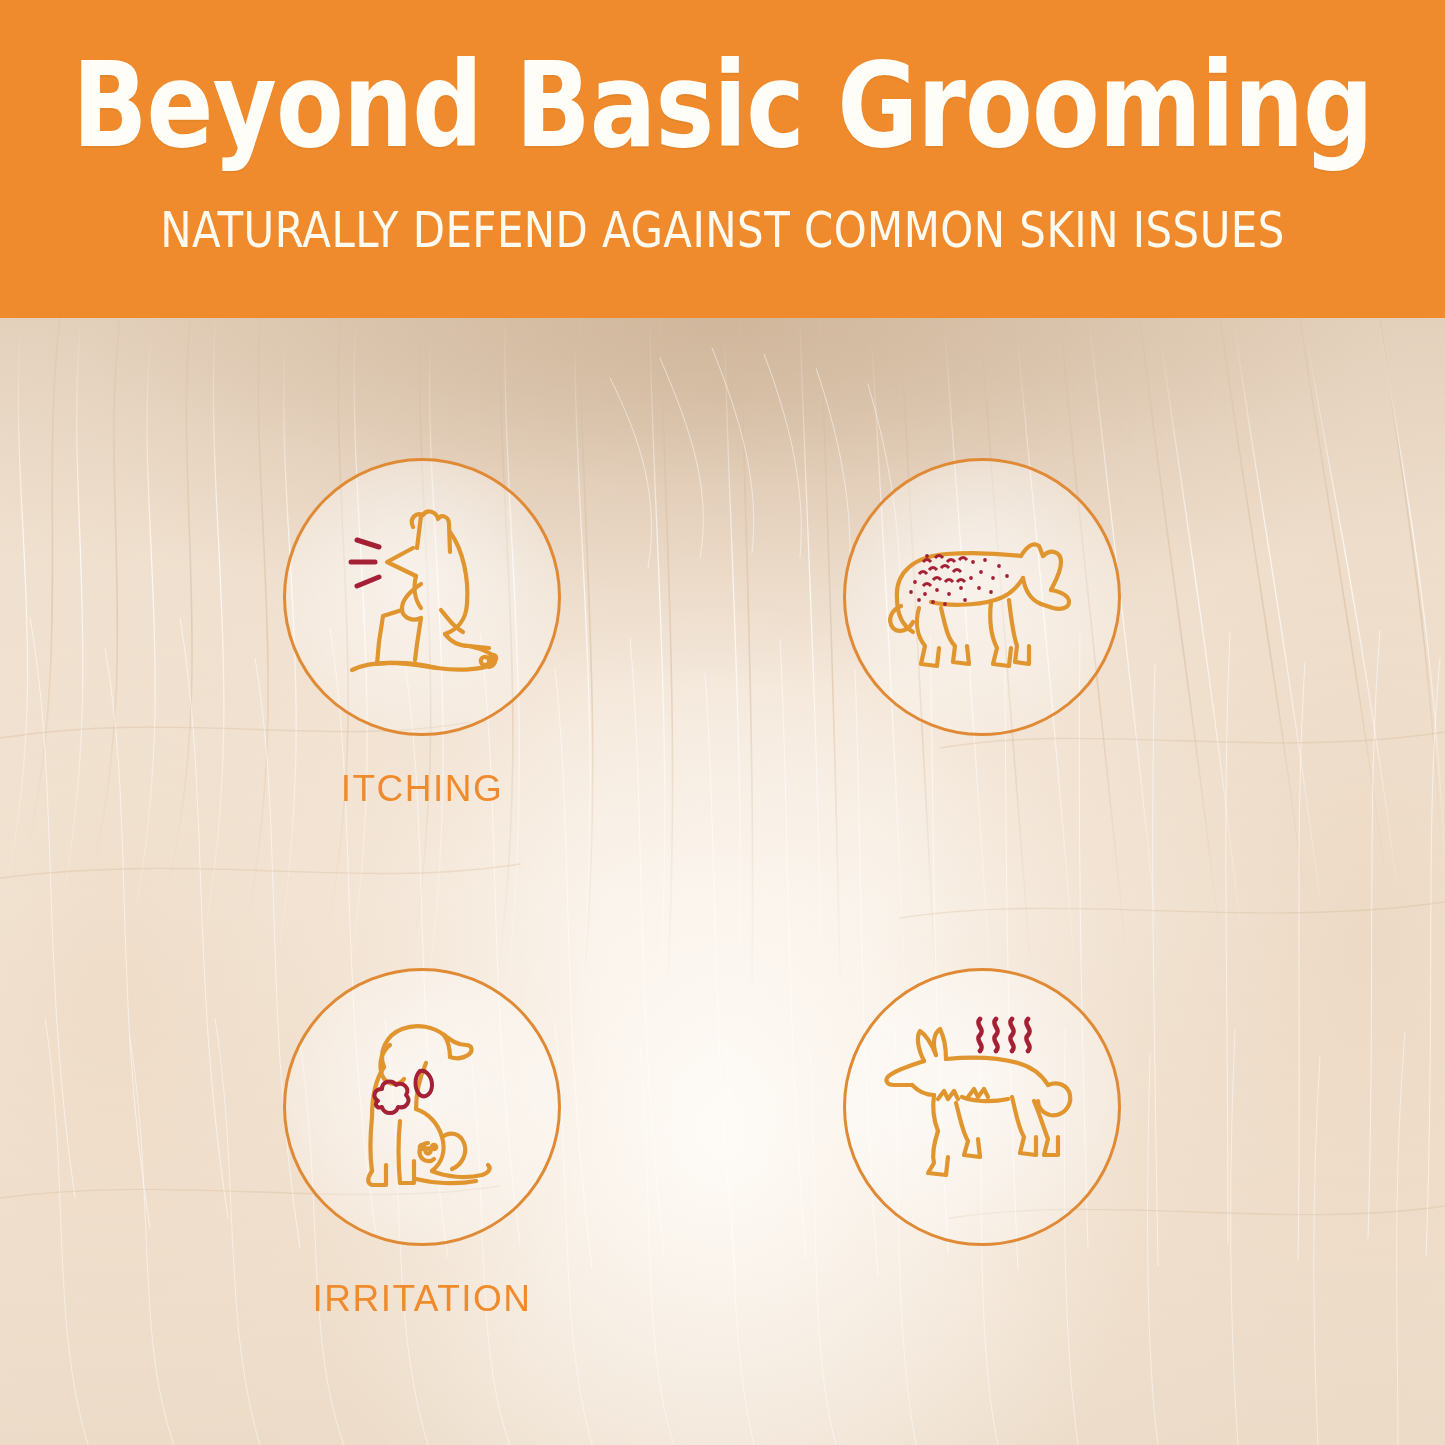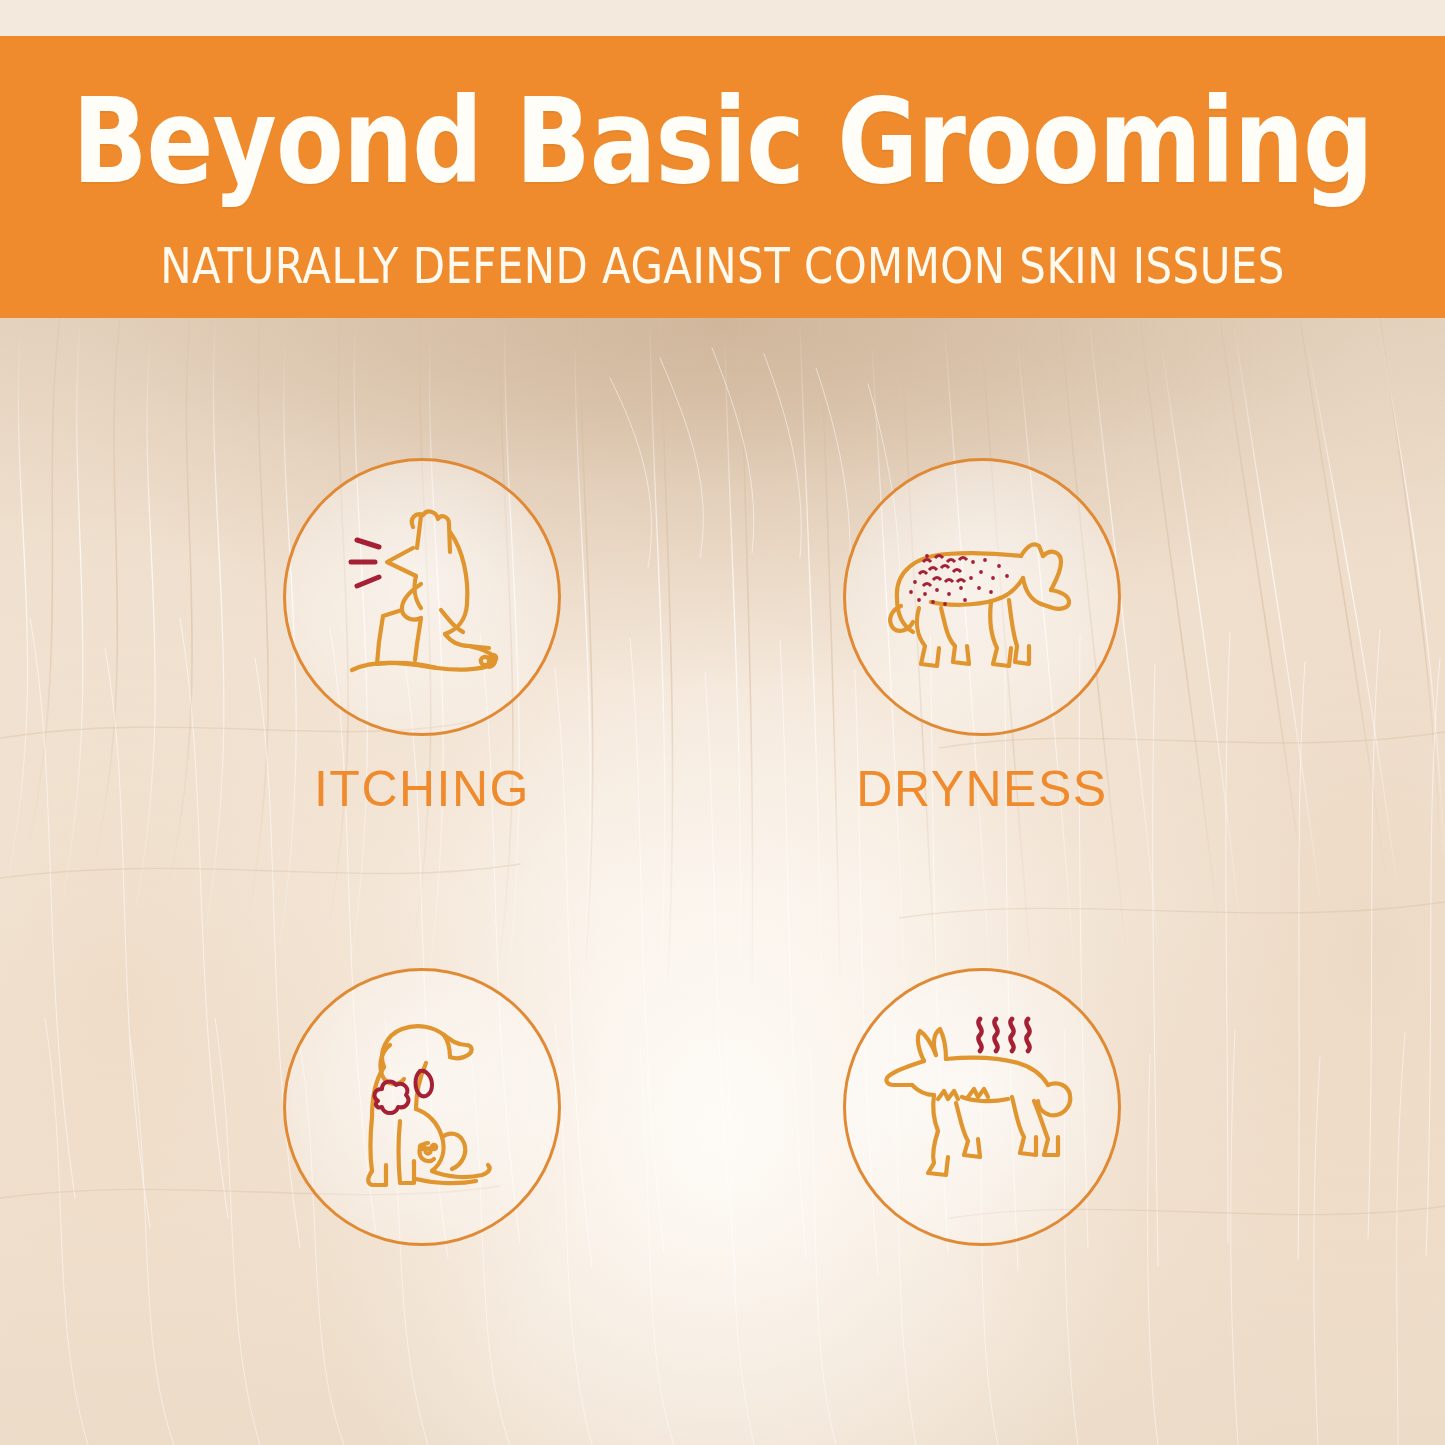--- a/index.html
+++ b/index.html
@@ -9,21 +9,20 @@
     overflow:hidden;
     background:#f4e9dd;
   }
   #stage{position:relative;width:1445px;height:1445px;overflow:hidden;}
 
   
   #header{
     position:absolute;left:0;top:0;width:1445px;height:360px;
     background:#ef8b2c;
     overflow:hidden;
-    margin-top:36px;
   }
   #title{
     position:absolute;left:0;top:46px;width:1445px;
     text-align:center;
     color:#fffdf7;
     font-family:"Liberation Sans Narrow","DejaVu Sans Condensed","Liberation Sans",sans-serif;
     font-weight:bold;
     font-size:118px;
     line-height:118px;
     letter-spacing:-1px;
@@ -76,21 +75,21 @@
     background:radial-gradient(circle at 48% 42%, rgba(255,255,255,0.62) 0%, rgba(255,255,255,0.30) 62%, rgba(255,255,255,0.10) 100%);
     display:flex;align-items:center;justify-content:center;
     position:relative;
   }
   .circle svg{display:block;}
   .caption{
     margin-top:26px;
     color:#ef8b2c;
     font-family:"Liberation Sans","DejaVu Sans",sans-serif;
     font-weight:normal;
-    font-size:50px;
+    font-size:37px;
     letter-spacing:1.5px;
     line-height:54px;
     white-space:nowrap;
   }
 </style>
 </head>
 <body>
 
 <div id="stage">
 
@@ -314,21 +313,20 @@
               <circle cx="58" cy="112" r="1.9"></circle>
             <circle cx="70" cy="114" r="1.9"></circle>
               <circle cx="90" cy="110" r="1.9"></circle>
             <circle cx="104" cy="98" r="1.9"></circle>
               <circle cx="116" cy="102" r="1.9"></circle>
             <circle cx="36" cy="102" r="1.9"></circle>
               <circle cx="52" cy="66" r="1.9"></circle>
           </g>
         </svg>
       </div>
-      <div class="caption">DRYNESS</div>
     </div>
 
     <div class="cell c3">
       <div class="circle">
         <svg width="212" height="212" viewBox="0 0 212 212">
           <g fill="none" stroke="#e0952f" stroke-width="4.2" stroke-linecap="round" stroke-linejoin="round">
 
             <path d="M68 66 C62 52 70 34 86 28 C102 22 118 26 128 34 C136 40 142 44 150 44 C156 44 158 50 152 54 C146 58 140 58 134 56"></path>
             <path d="M128 34 C132 40 134 46 134 56"></path>
 
@@ -352,20 +350,21 @@
             <circle cx="112" cy="150" r="2.6"></circle>
             <circle cx="118" cy="146" r="2.2"></circle>
             <circle cx="106" cy="146" r="2.2"></circle>
           </g>
           <g fill="none" stroke="#a52034" stroke-width="4" stroke-linejoin="round">
             <path d="M62 100 C56 96 58 88 66 88 C66 80 76 78 80 84 C88 80 94 88 90 94 C96 100 90 108 82 106 C80 114 68 114 66 106 C60 108 58 102 62 100 Z"></path>
             <path d="M104 70 C98 76 98 88 104 94 C110 98 116 92 116 84 C116 76 110 68 104 70 Z"></path>
           </g>
         </svg>
       </div>
+      <div class="caption">IRRITATION</div>
     </div>
 
     <div class="cell c4">
       <div class="circle">
         <svg width="220" height="220" viewBox="0 0 220 220">
           <g fill="none" stroke="#e0952f" stroke-width="4.2" stroke-linecap="round" stroke-linejoin="round">
 
             <path d="M52 64 C46 52 44 40 48 34 C54 38 60 48 64 58"></path>
             <path d="M64 58 C60 46 62 36 68 32 C72 40 74 52 74 62"></path>
             <path d="M52 64 C40 68 26 72 18 78 C12 82 14 88 22 88 L40 88"></path>

